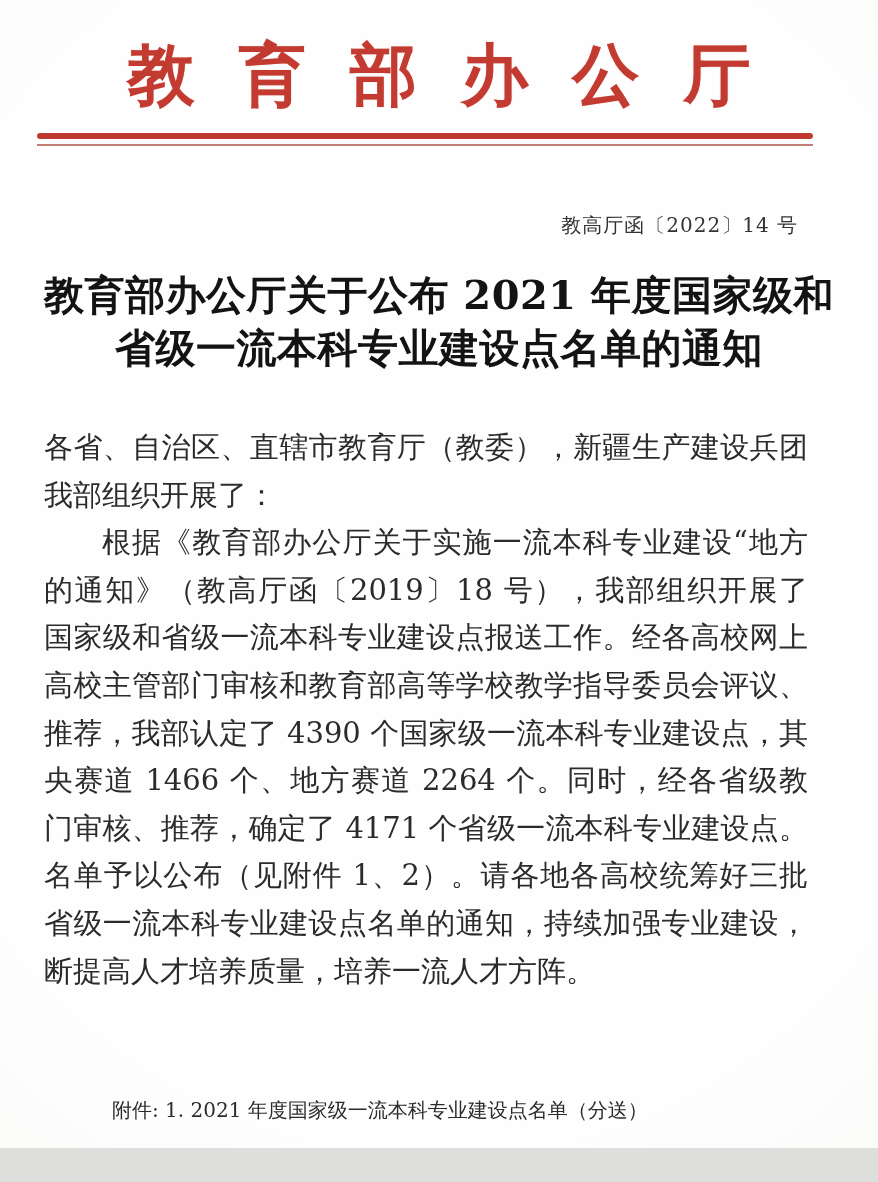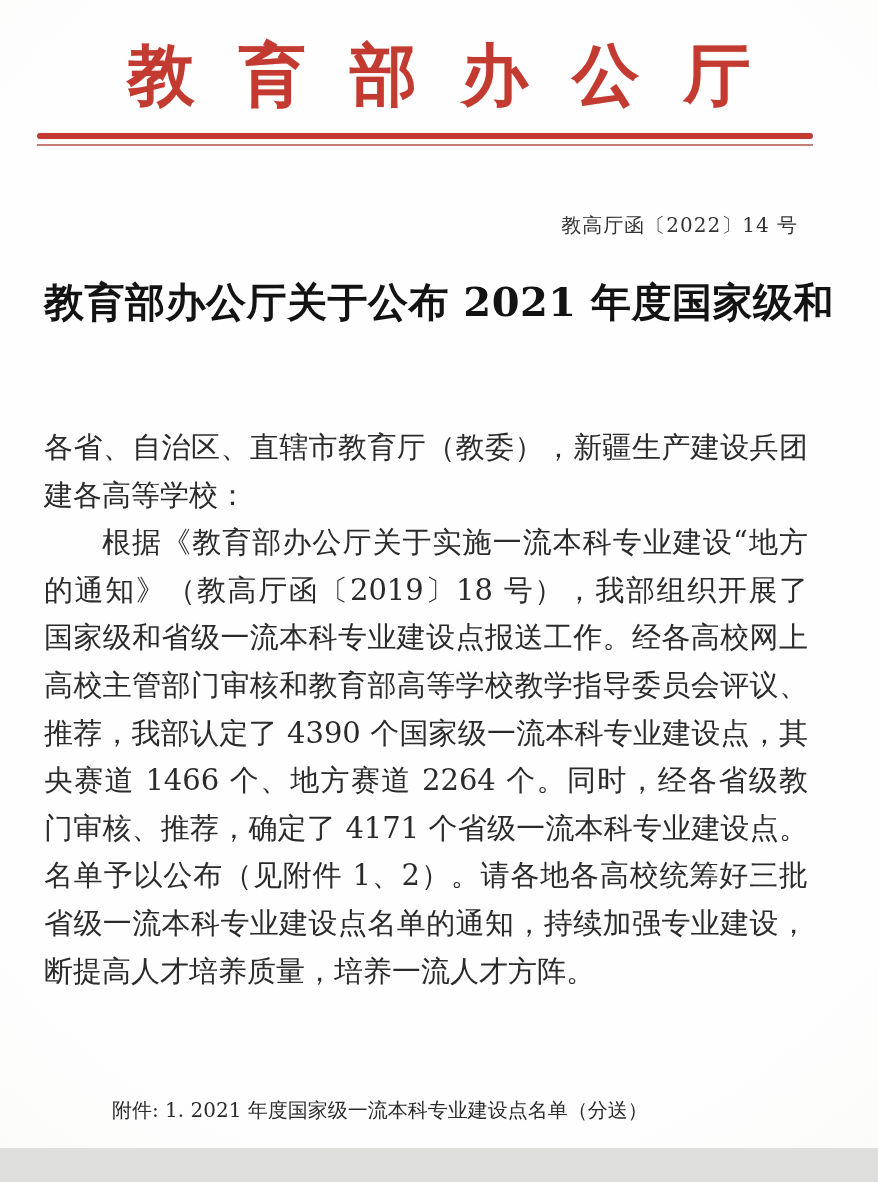--- a/index.html
+++ b/index.html
@@ -41,21 +41,21 @@
     top: 212px; right: 80px;
     font-size: 20px;
     letter-spacing: 1px;
     color: #333;
     white-space: nowrap;
   }
 
   
   .title {
     position: absolute;
-    top: 275px; left: 30px; right: 30px;
+    top: 268px; left: 30px; right: 30px;
     text-align: center;
     font-size: 40px;
     line-height: 53px;
     font-weight: 700;
     color: #131313;
     letter-spacing: 0.5px;
   }
 
   
   .content {
@@ -92,25 +92,26 @@
   <div class="agency-row">
     <span class="agency">教育部办公厅</span>
   </div>
   <div class="rule rule-top-thick"></div>
   <div class="rule rule-top-thin"></div>
 
   <div class="doc-number">教高厅函〔2022〕14 号</div>
 
   <div class="title">
     <div>教育部办公厅关于公布 2021 年度国家级和</div>
+    <div>省级一流本科专业建设点名单的通知</div>
   </div>
 
   <div class="content">
     <div class="ln j">各省、自治区、直辖市教育厅（教委），新疆生产建设兵团教育</div>
-    <div class="ln">建各高等学校：</div>
+    <div class="ln">我部组织开展了：</div>
 
     <div class="ln j indent">根据《教育部办公厅关于实施一流本科专业建设“地方赛道”</div>
     <div class="ln j">的通知》（教高厅函〔2019〕18 号），我部组织开展了 2021 年度</div>
     <div class="ln j">国家级和省级一流本科专业建设点报送工作。经各高校网上申报、</div>
     <div class="ln j">高校主管部门审核和教育部高等学校教学指导委员会评议、投票</div>
     <div class="ln j">推荐，我部认定了 4390 个国家级一流本科专业建设点，其中中</div>
     <div class="ln j">央赛道 1466 个、地方赛道 2264 个。同时，经各省级教育行政部</div>
     <div class="ln j">门审核、推荐，确定了 4171 个省级一流本科专业建设点。现将</div>
     <div class="ln j">名单予以公布（见附件 1、2）。请各地各高校统筹好三批国家级</div>
     <div class="ln j">省级一流本科专业建设点名单的通知，持续加强专业建设，不</div>

